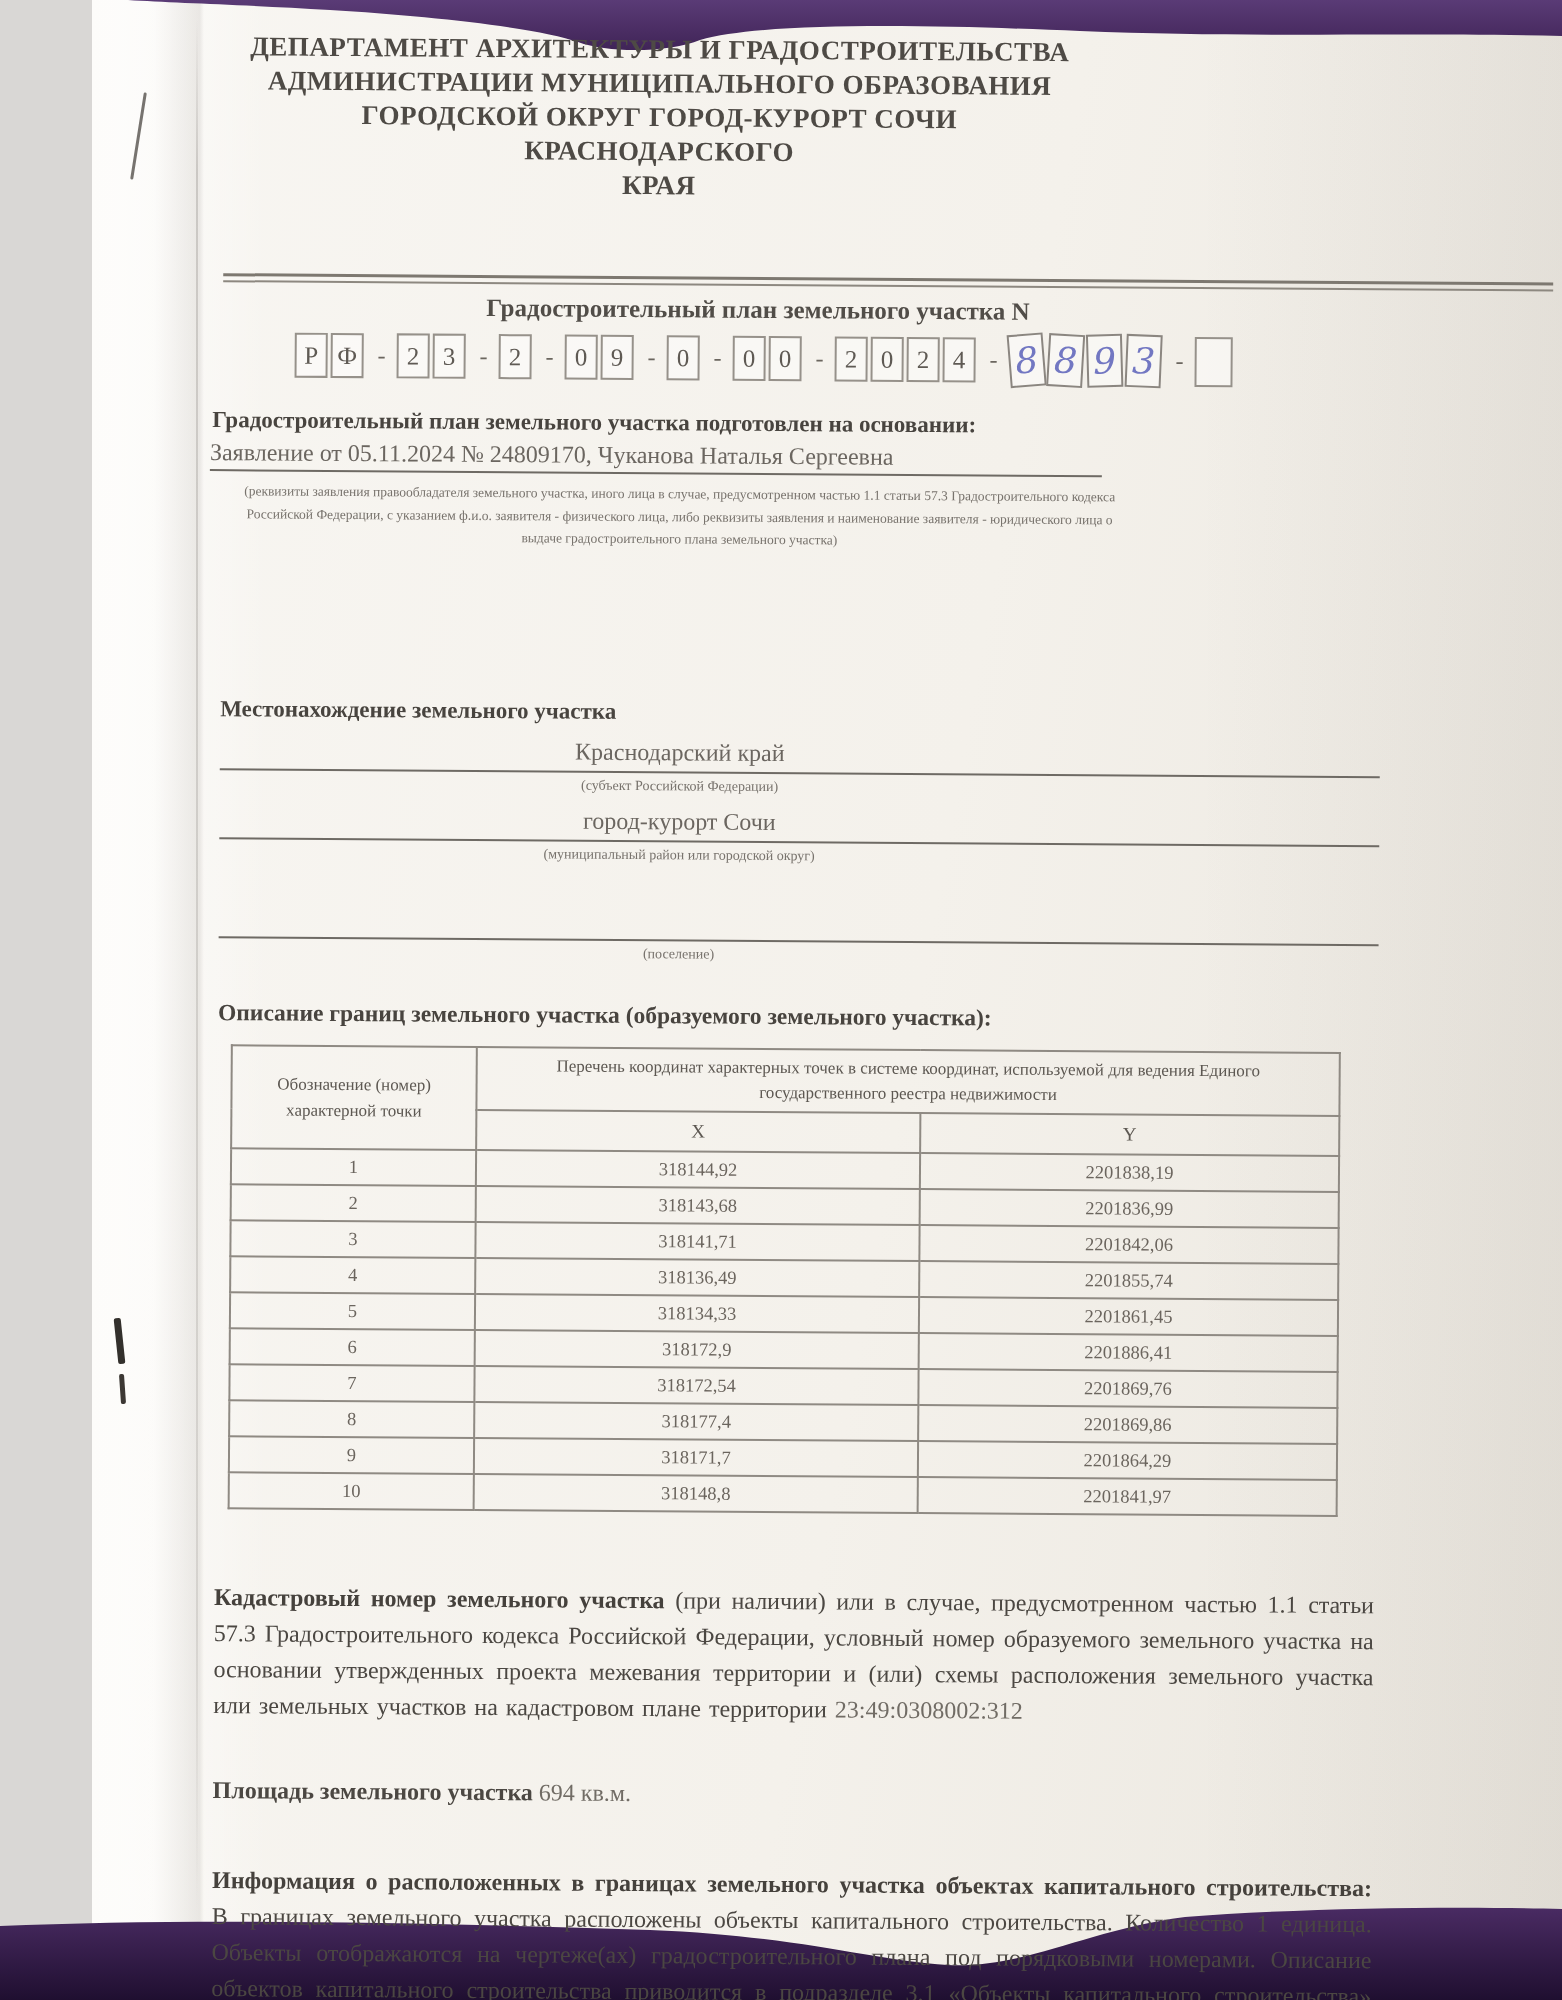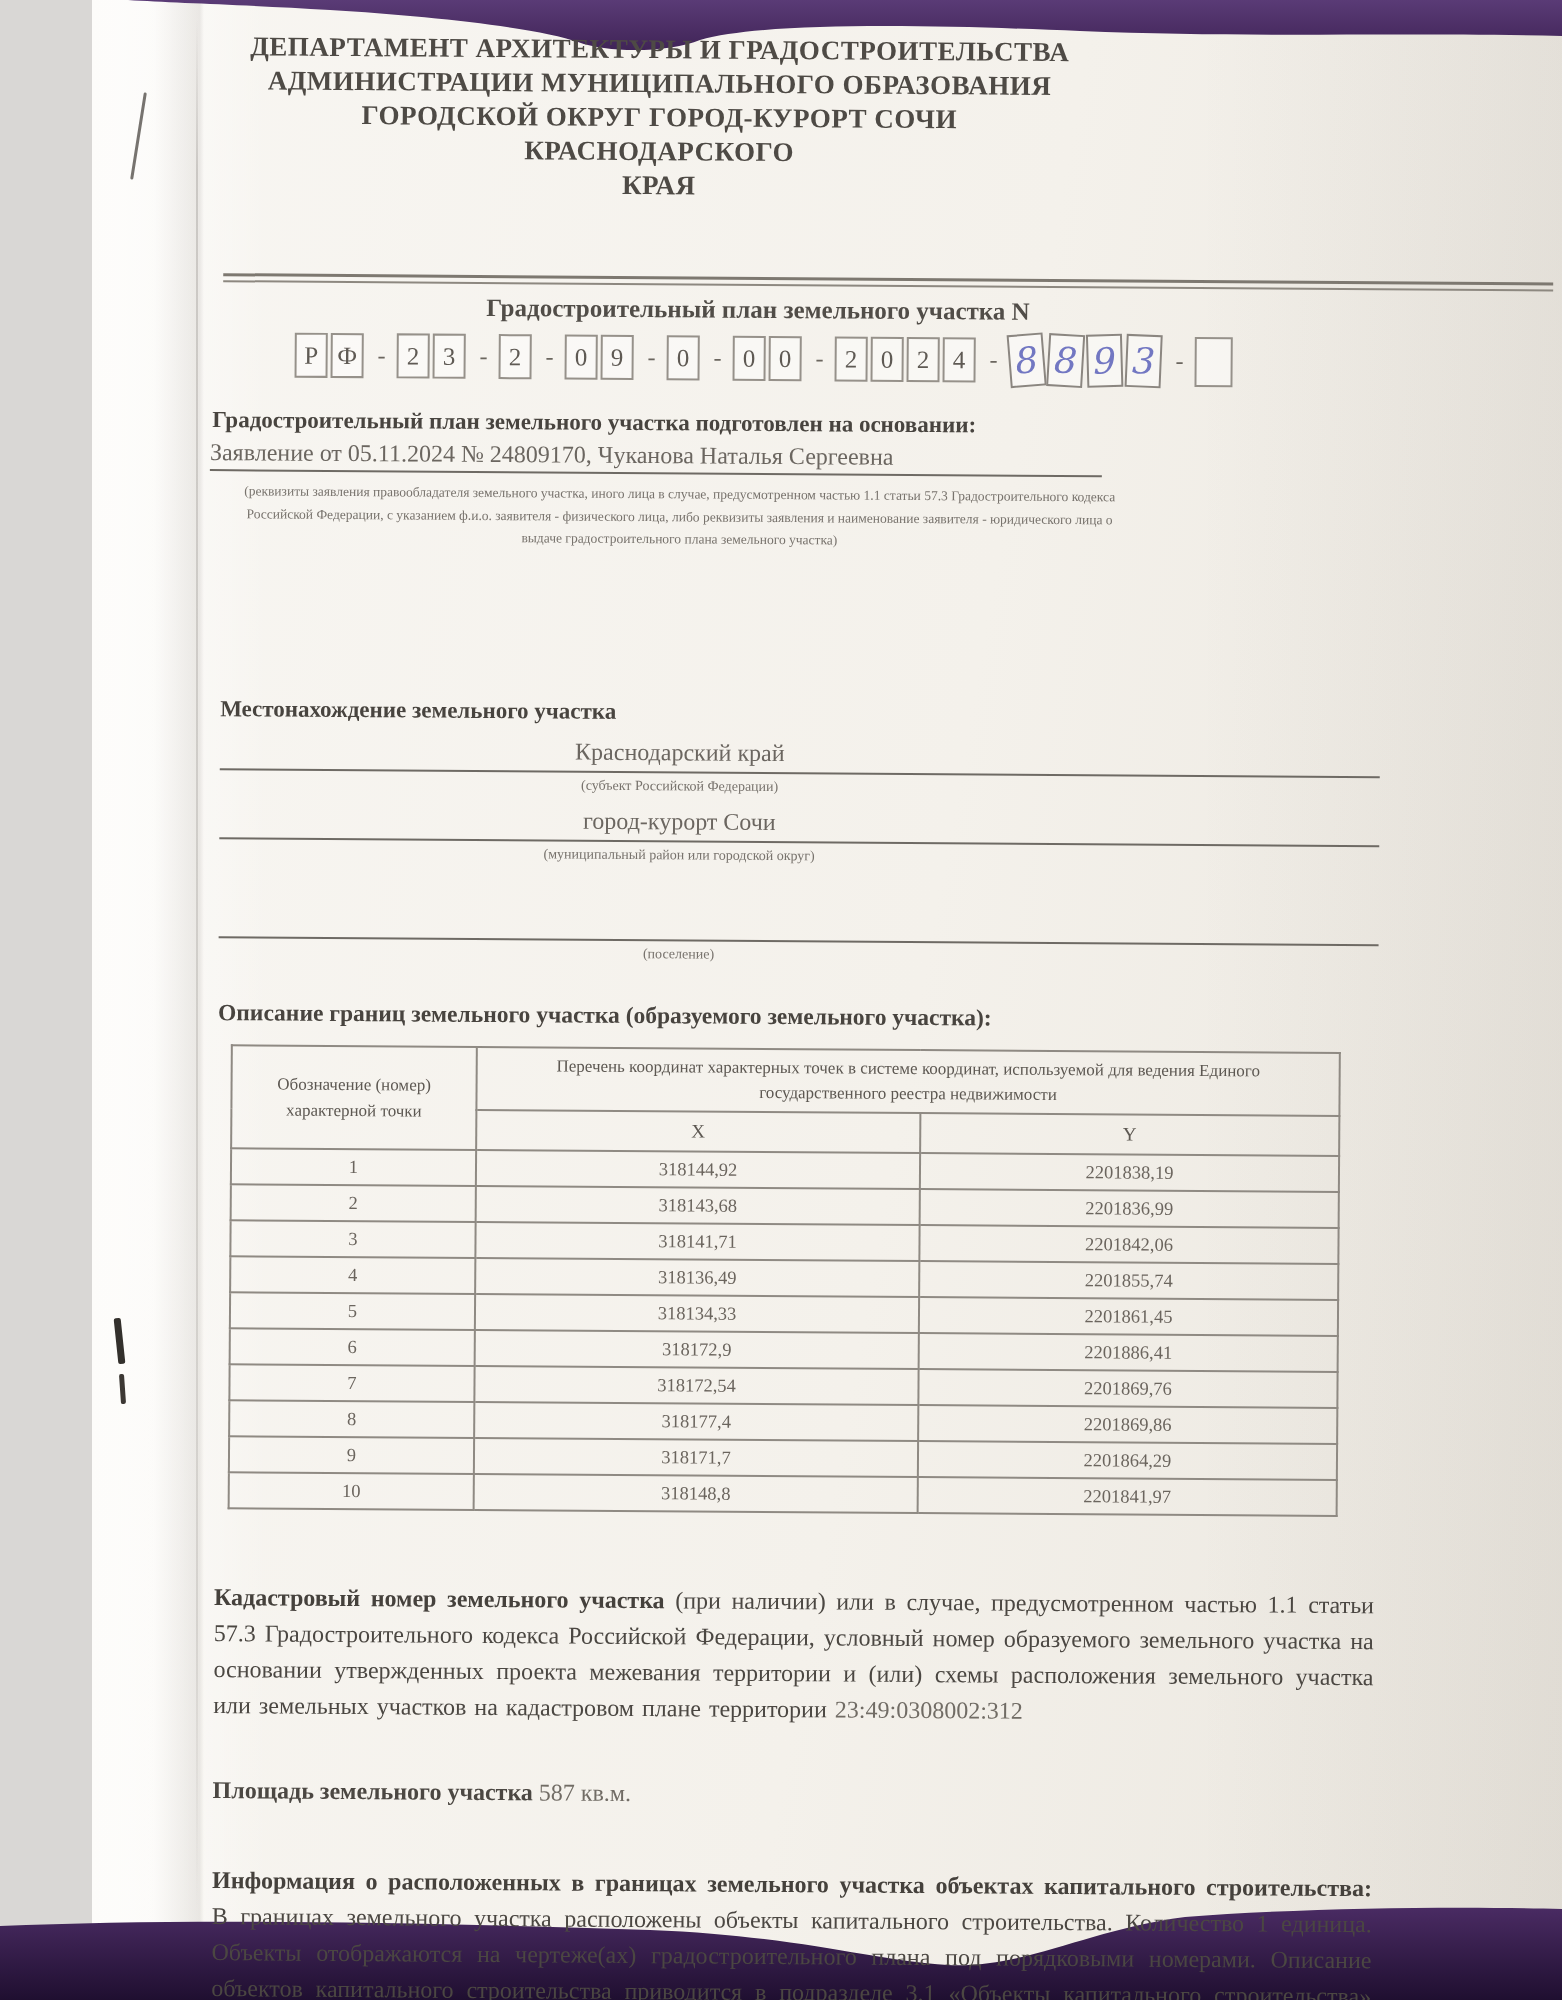--- a/index.html
+++ b/index.html
@@ -290,18 +290,18 @@
       <tr>
         <td class="cell">10</td>
         <td class="cell">318148,8</td>
         <td class="cell">2201841,97</td>
       </tr>
     </tbody>
       </table>
 
     <div class="para"><b>Кадастровый номер земельного участка</b><span> (при наличии) или в случае, предусмотренном частью 1.1 статьи 57.3 Градостроительного кодекса Российской Федерации, условный номер образуемого земельного участка на основании утвержденных проекта межевания территории и (или) схемы расположения земельного участка или земельных участков на кадастровом плане территории </span><span class="filled">23:49:0308002:312</span></div>
 
-    <div class="area-line"><b>Площадь земельного участка</b>&nbsp;<span class="filled">587</span>&nbsp;<span class="filled">кв.м.</span></div>
+    <div class="area-line"><b>Площадь земельного участка</b>&nbsp;<span class="filled">694</span>&nbsp;<span class="filled">кв.м.</span></div>
 
     <div class="para info-para"><b>Информация о расположенных в границах земельного участка объектах капитального строительства:</b><span> В границах земельного участка расположены объекты капитального строительства. Количество 1 единица. Объекты отображаются на чертеже(ах) градостроительного плана под порядковыми номерами. Описание объектов капитального строительства приводится в подразделе 3.1 «Объекты капитального строительства» или</span></div>
 
   </div>
 </div>
 
 </body></html>

